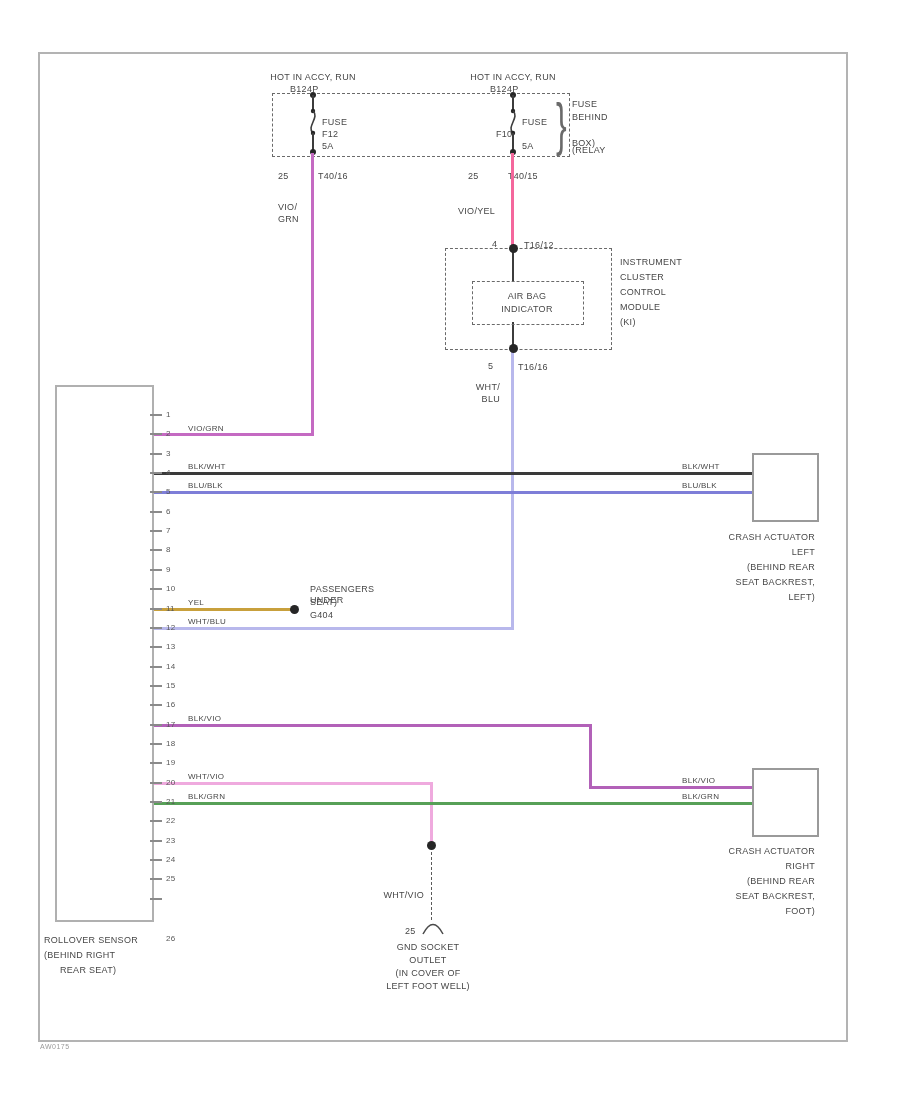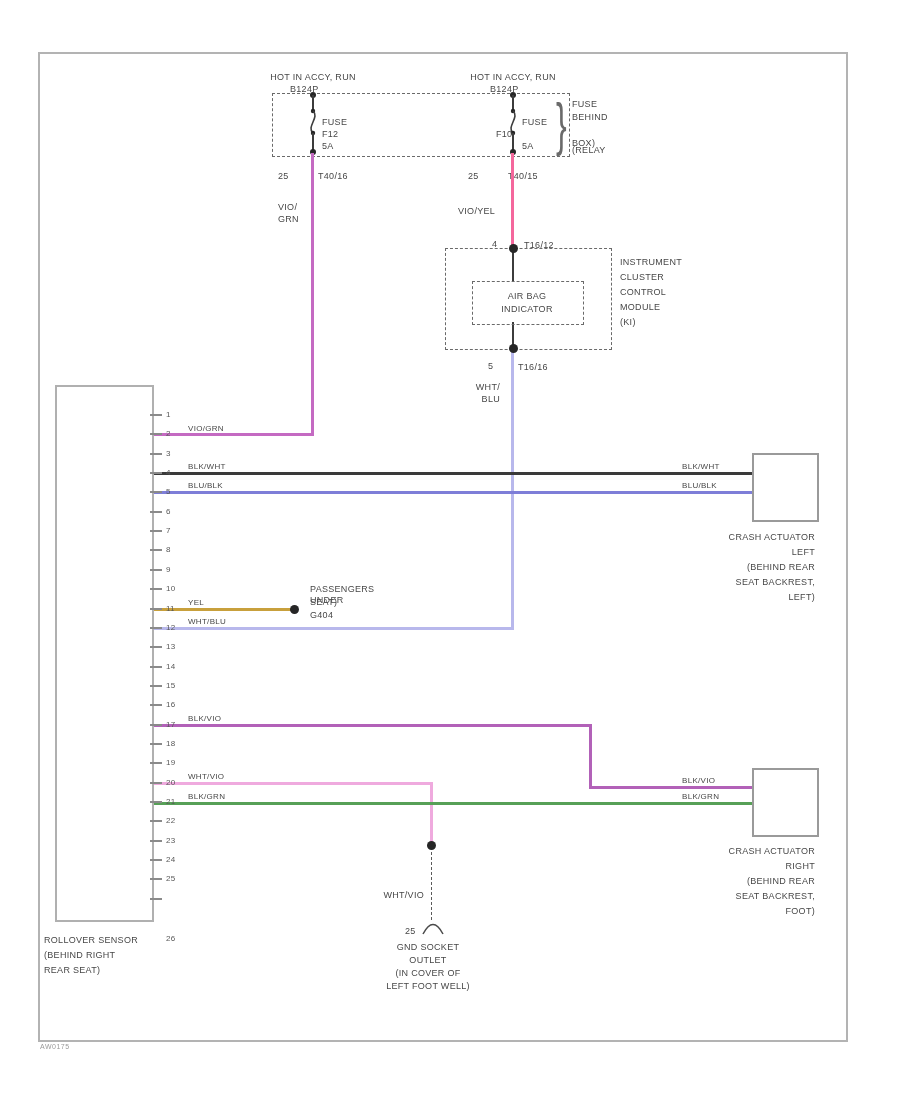--- a/index.html
+++ b/index.html
@@ -180,21 +180,21 @@
       <div class="pinlab" style="left: 166px; top: 835.7px;">23</div>
       <div class="tick" style="left: 150px; top: 859.05px;"></div>
       <div class="pinlab" style="left: 166px; top: 855.05px;">24</div>
       <div class="tick" style="left: 150px; top: 878.4px;"></div>
       <div class="pinlab" style="left: 166px; top: 874.4px;">25</div>
       <div class="tick" style="left: 150px; top: 897.75px;"></div>
       <div class="pinlab" style="left: 166px; top: 893.75px; margin-top: 40px;">26</div>
     </div>
   <div class="t" style="left:44px;top:934px;">ROLLOVER SENSOR</div>
   <div class="t" style="left:44px;top:949px;">(BEHIND RIGHT</div>
-  <div class="t" style="left:44px;top:964px;">REAR SEAT)</div>
+  <div class="t" style="left:60px;top:964px;">REAR SEAT)</div>
 
   <div class="t small" style="left:188px;top:424px;">VIO/GRN</div>
   <div class="t small" style="left:188px;top:462px;">BLK/WHT</div>
   <div class="t small" style="left:188px;top:481px;">BLU/BLK</div>
   <div class="t small" style="left:188px;top:598px;">YEL</div>
   <div class="t small" style="left:188px;top:617px;">WHT/BLU</div>
   <div class="t small" style="left:188px;top:714px;">BLK/VIO</div>
   <div class="t small" style="left:188px;top:772px;">WHT/VIO</div>
   <div class="t small" style="left:188px;top:792px;">BLK/GRN</div>
 

